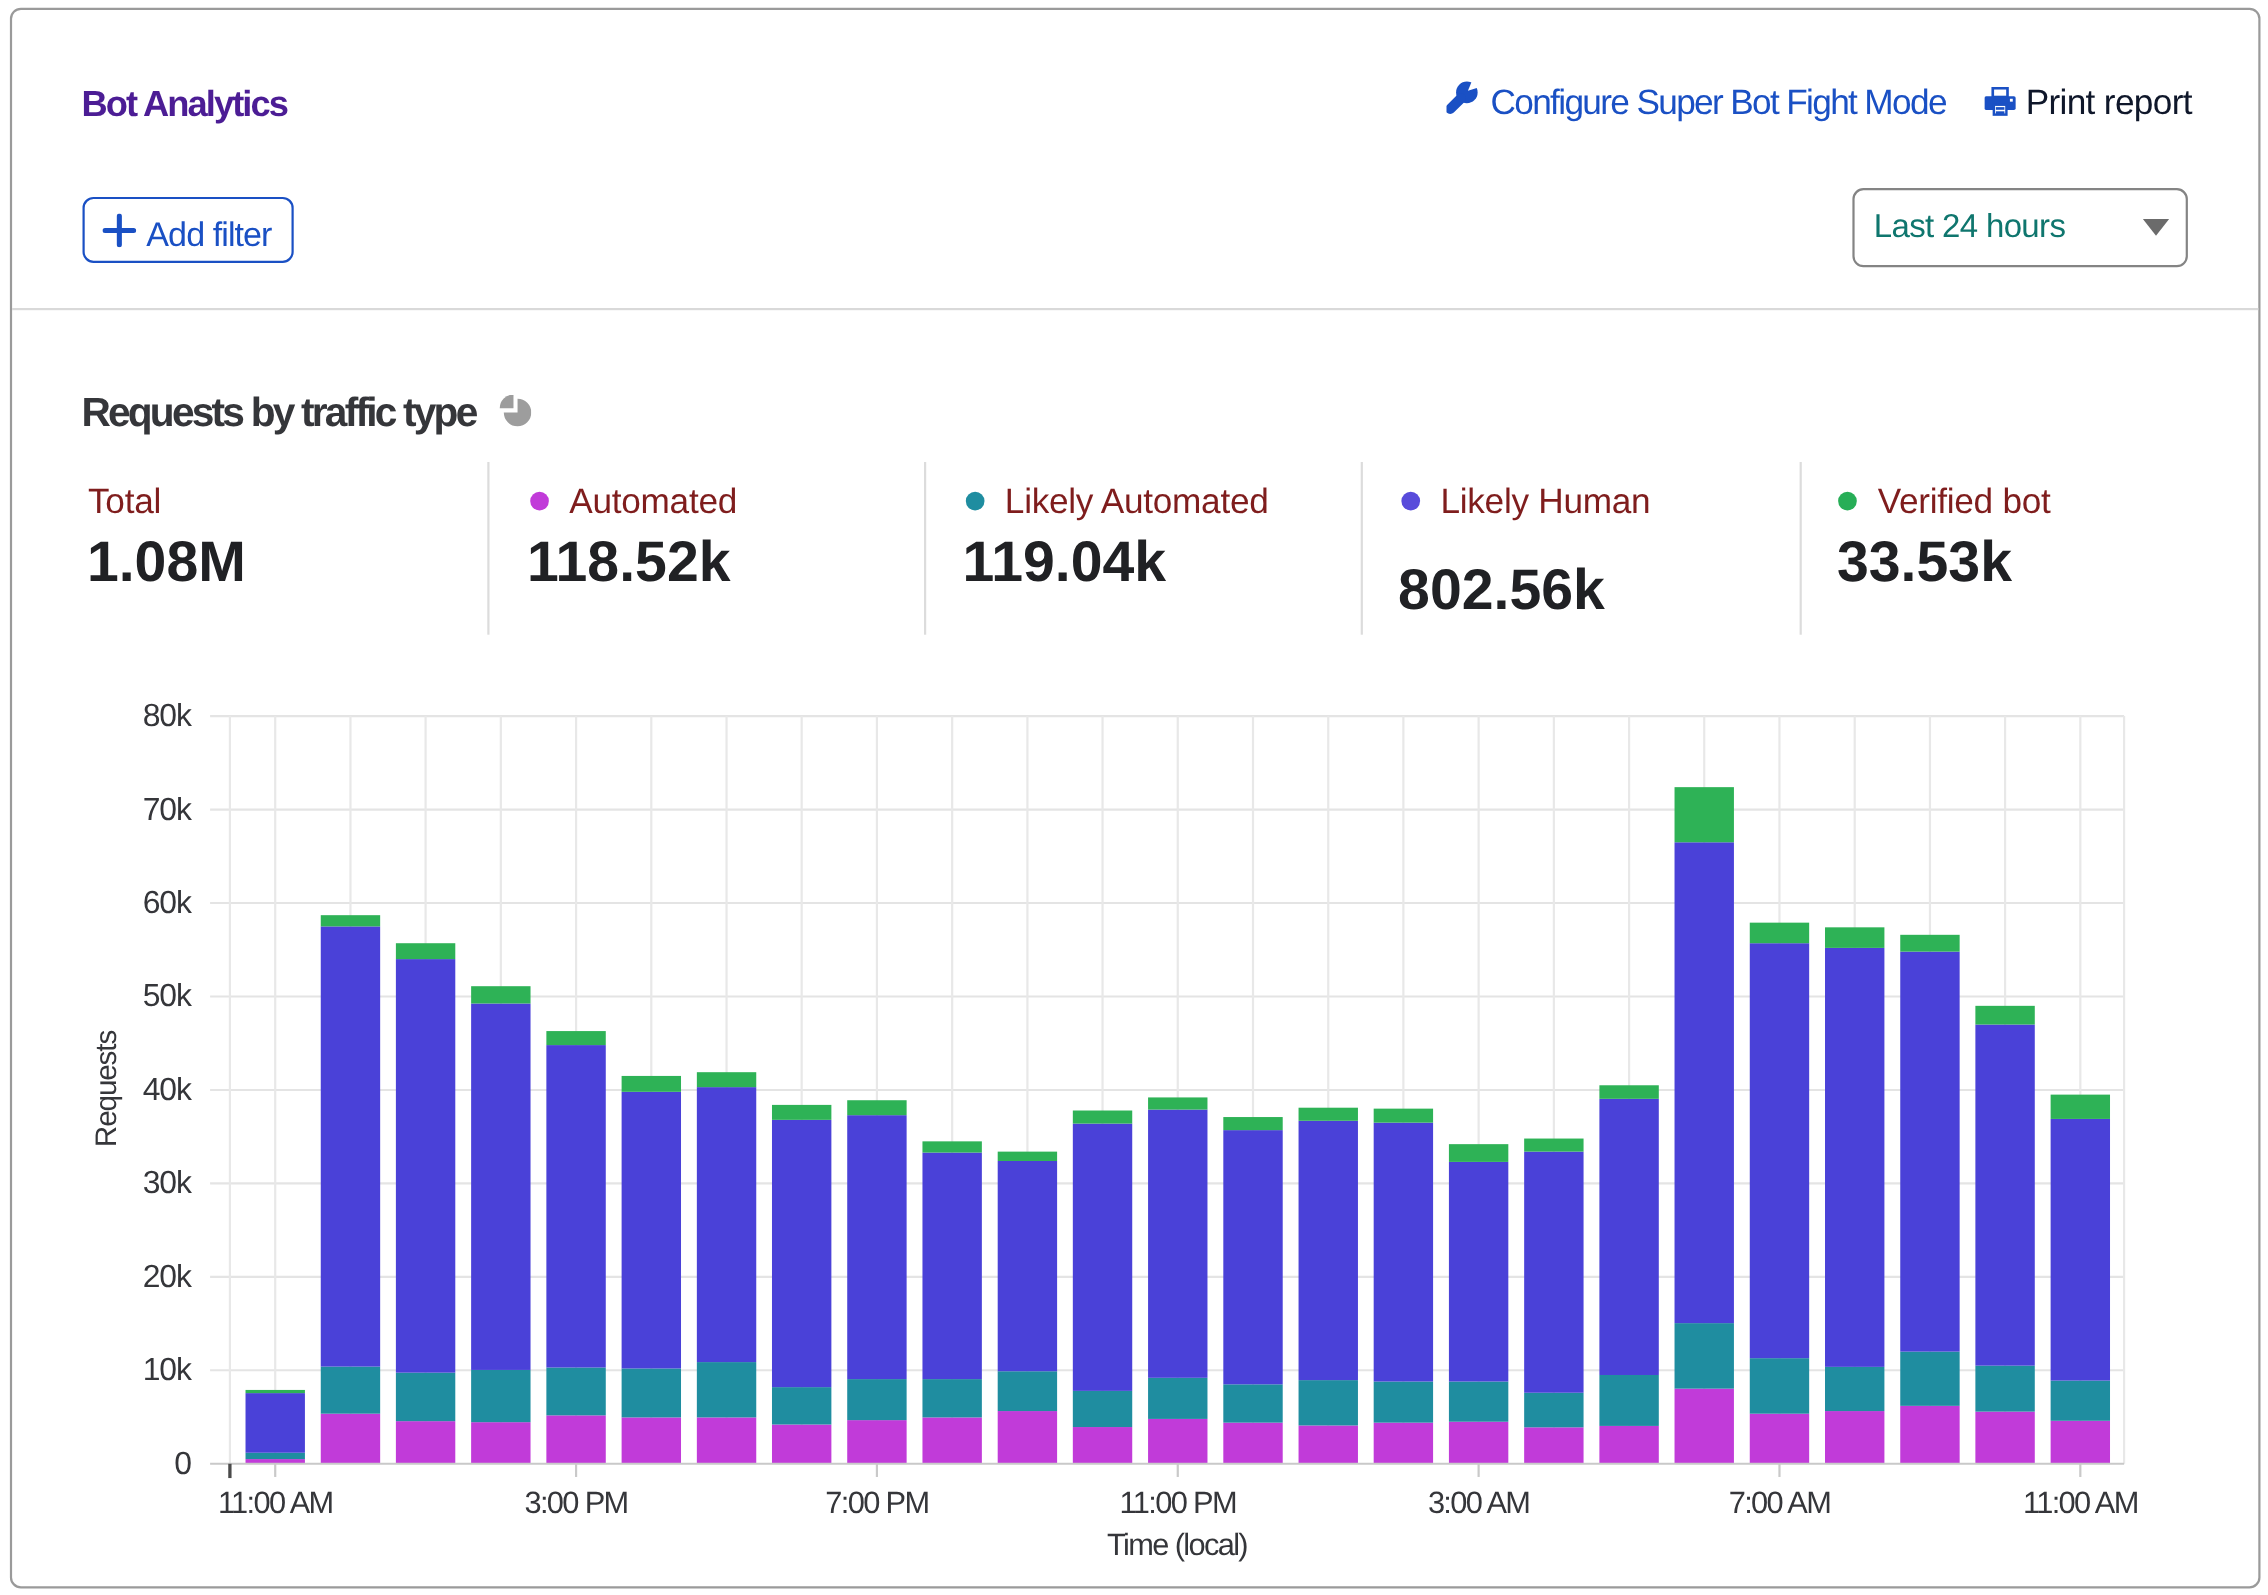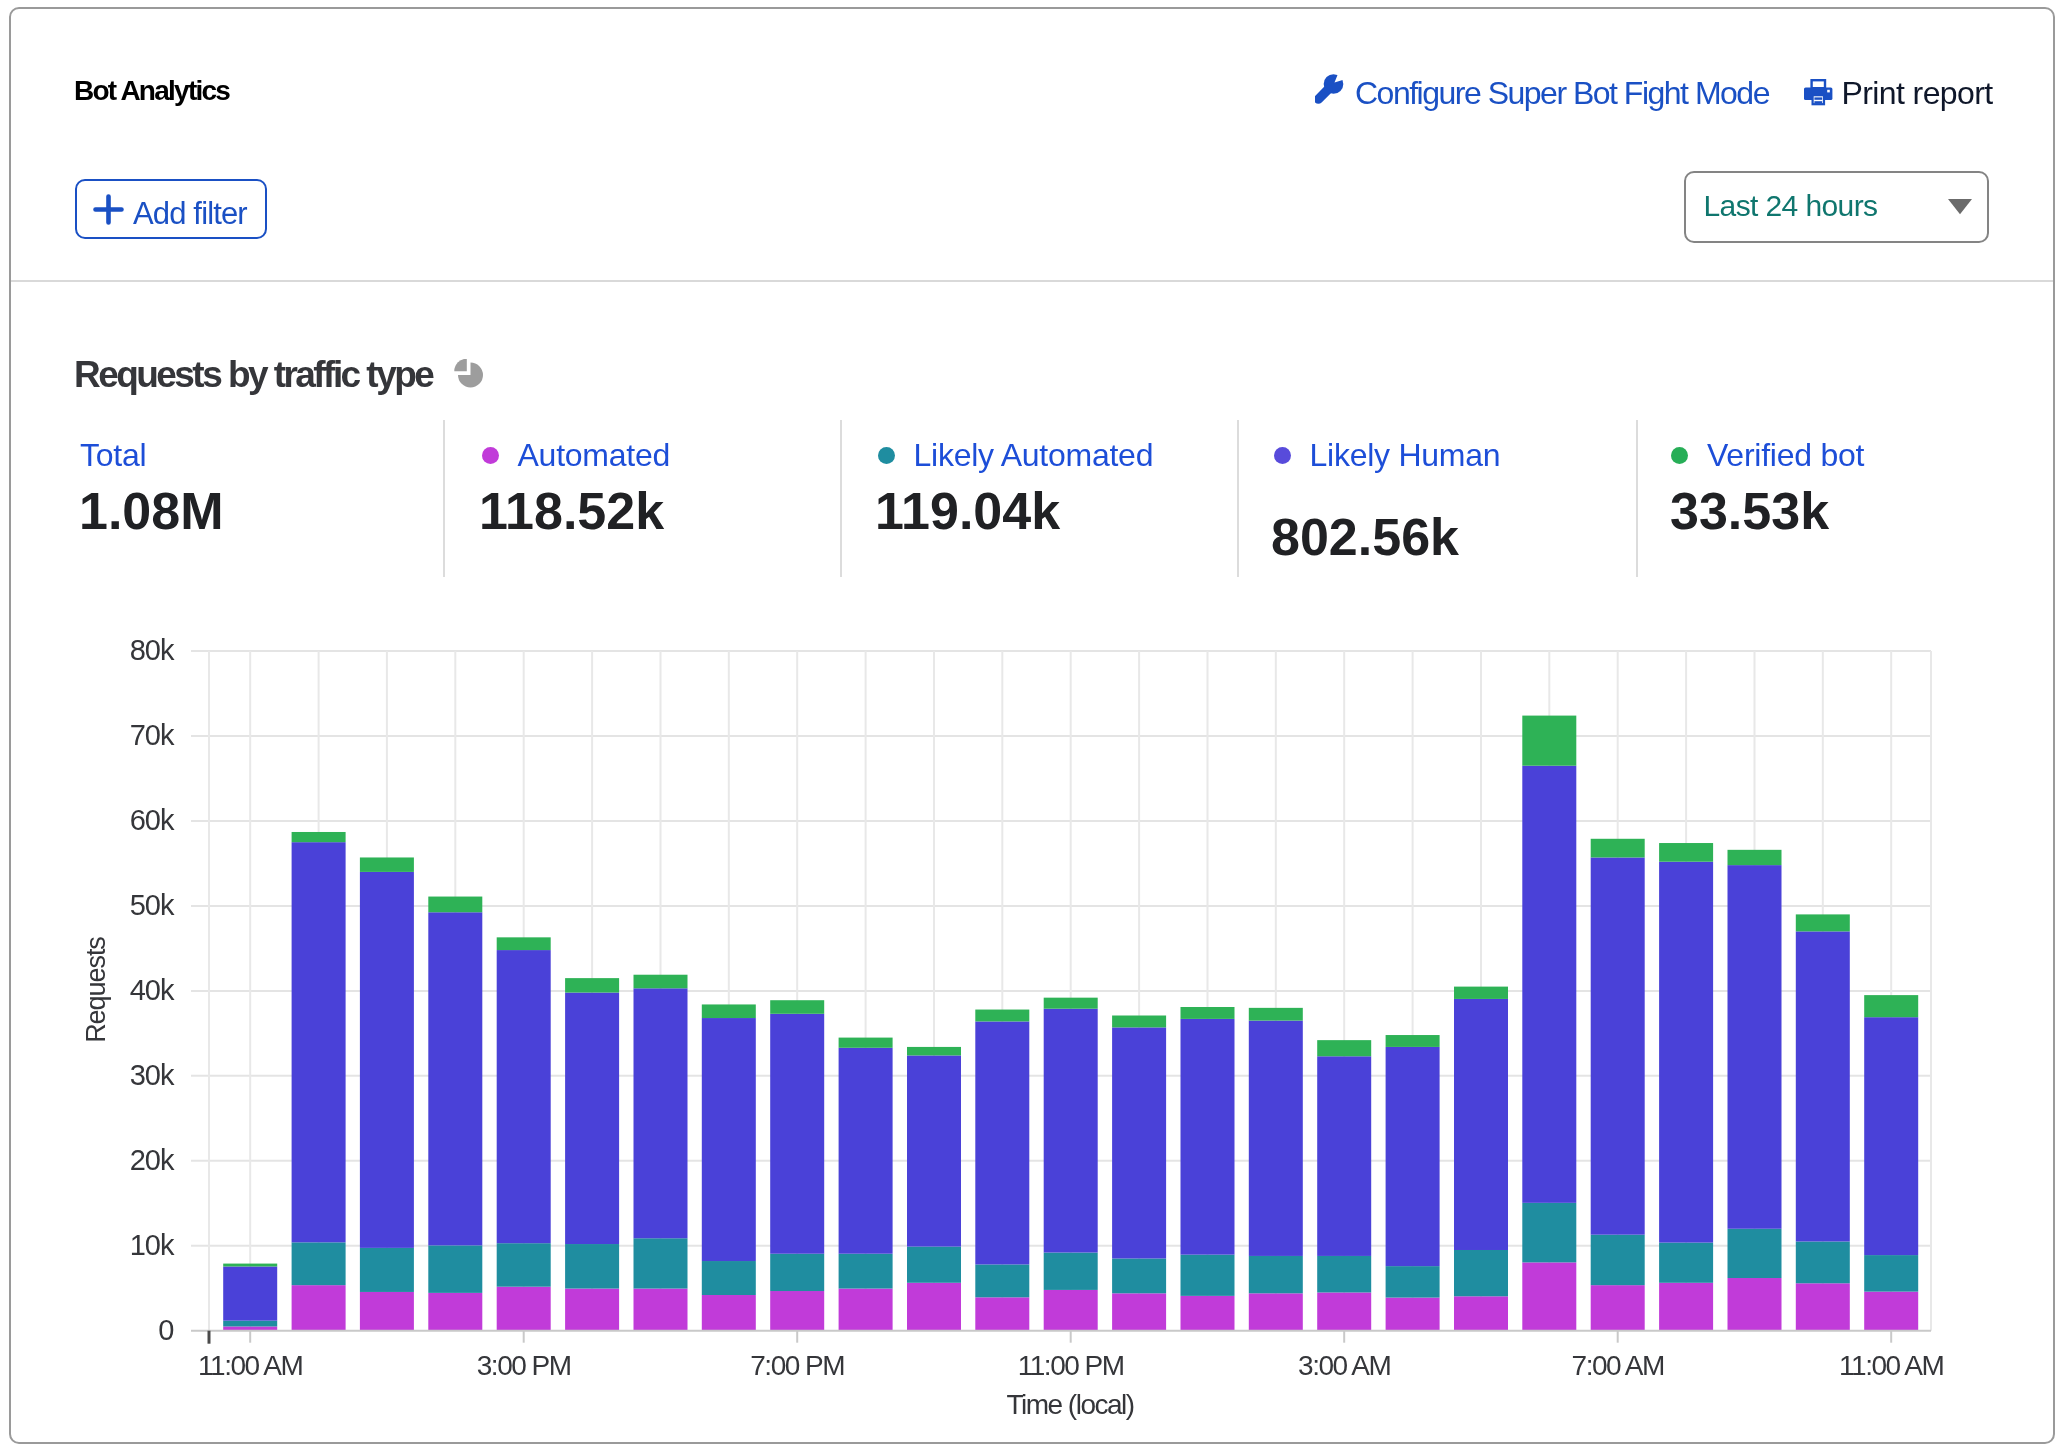--- a/index.html
+++ b/index.html
@@ -1,24 +1,24 @@
 <!DOCTYPE html>
 <html><head><meta charset="utf-8">
 <style>
 * { margin:0; padding:0; box-sizing:border-box; }
 html,body { width:2062px; height:1450px; background:#ffffff; font-family:"Liberation Sans",sans-serif; }
 .abs { position:absolute; }
-.slabel { position:absolute; font-size:32px; letter-spacing:-0.25px; color:#1d4ed8; line-height:1; }
+.slabel { position:absolute; font-size:32px; letter-spacing:-0.25px; color:#7f1d1d; line-height:1; }
 .svalue { position:absolute; font-size:52px; font-weight:700; color:#202124; line-height:1;text-align:center; }
 </style></head>
 <body>
 <div class="abs" style="left:9px;top:7px;width:2046px;height:1437px;border:2px solid #9a9a9a;border-radius:10px"></div>
 <div class="abs" style="left:11px;top:280px;width:2042px;height:2px;background:#d9d9d9"></div>
 
-<div class="abs" style="left:74px;top:76.5px;font-size:28px;letter-spacing:-1.75px;font-weight:700;color:#000000;line-height:1">Bot Analytics</div>
+<div class="abs" style="left:74px;top:76.5px;font-size:33px;letter-spacing:-1.75px;font-weight:700;color:#4c1d95;line-height:1">Bot Analytics</div>
 
 <svg style="position:absolute;left:1315px;top:73px" width="30" height="38" viewBox="0 0 30 38">
 <circle cx="18.5" cy="11" r="9.8" fill="#1a50c4"></circle>
 <path d="M 19.5,9.5 L 25,-4 L 34,5 Z" fill="#ffffff"></path>
 <g transform="translate(18.5,11) rotate(45)">
 <rect x="-4.6" y="3" width="9.2" height="23" rx="4.6" fill="#1a50c4"></rect>
 </g>
   </svg>
 <div class="abs" style="left:1355px;top:77px;font-size:32px;letter-spacing:-1.5px;color:#1a50c4;line-height:1">Configure Super Bot Fight Mode</div>
 <svg style="position:absolute;left:1803.5px;top:78.5px" width="29" height="27" viewBox="0 0 29 27">

